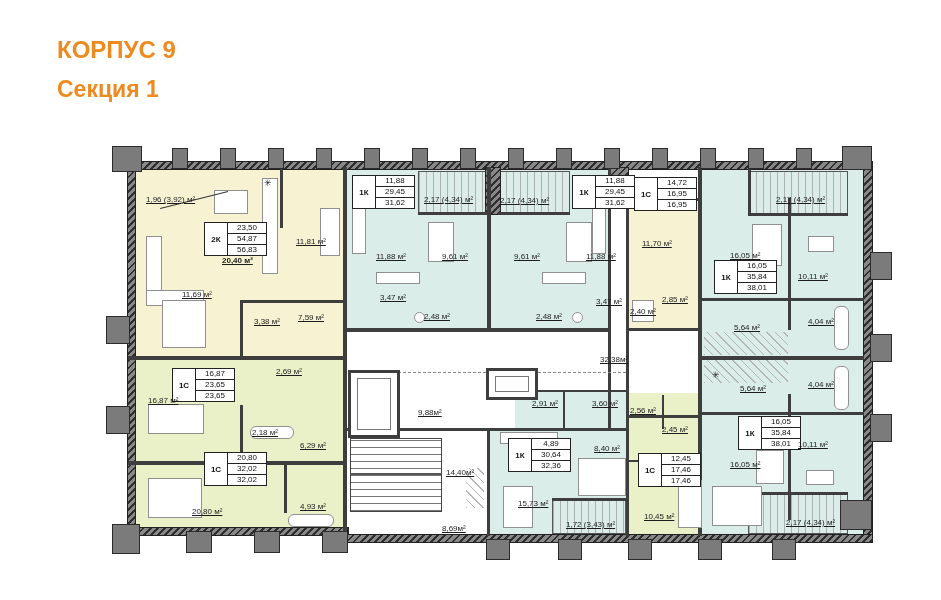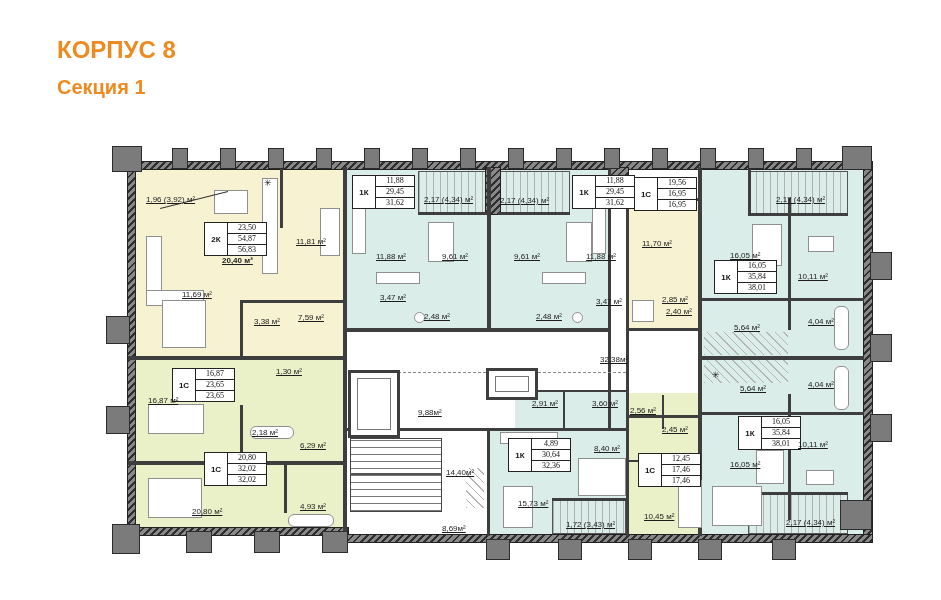--- a/index.html
+++ b/index.html
@@ -1,54 +1,54 @@
 <!DOCTYPE html>
 <html><head>
 <meta charset="utf-8">
 <style>
   html,body{margin:0;padding:0;background:#fff;}
   #stage{position:relative;width:941px;height:600px;background:#fff;overflow:hidden;
          font-family:"Liberation Sans","DejaVu Sans",sans-serif;}
   
   .t-building{position:absolute;left:57px;top:36px;font-size:24px;font-weight:bold;color:#ED8A20;}
-  .t-section{position:absolute;left:57px;top:76px;font-size:20px;font-weight:bold;color:#ED8A20;}
+  .t-section{position:absolute;left:57px;top:76px;font-size:23px;font-weight:bold;color:#ED8A20;}
   .t-plan{position:absolute;left:57px;top:108px;font-size:17px;font-weight:bold;color:#1c1c1c;}
   
   .rg{position:absolute;}
   .w{position:absolute;background:#3e3e3e;}
   .wx{position:absolute;background:repeating-linear-gradient(135deg,#2e2e2e 0 2px,#888 2px 5px);outline:1px solid #222;}
   .col{position:absolute;background:#7b7b7b;border:1px solid #2b2b2b;box-sizing:border-box;}
   .lbl{position:absolute;font-size:8px;line-height:1.1;color:#1d1d1d;white-space:nowrap;
        text-decoration:underline;text-underline-offset:1px;}
   .tbl{position:absolute;display:flex;background:#fff;border:1.5px solid #222;font-size:8px;color:#111;}
   .tbl .tp{display:flex;align-items:center;justify-content:center;min-width:18px;padding:0 2px;
            border-right:1.5px solid #222;font-weight:bold;}
   .tbl .vals{display:flex;flex-direction:column;}
-  .tbl .vals div{min-width:34px;text-align:center;padding:0 2px;border-bottom:1px solid #222;line-height:10px;font-family:Liberation Serif, serif;}
+  .tbl .vals div{min-width:34px;text-align:center;padding:0 2px;border-bottom:1px solid #222;line-height:10px;}
   .tbl .vals div:last-child{border-bottom:none;}
   .furn{position:absolute;background:#fff;border:1px solid #8f8f8f;box-sizing:border-box;}
   .tub{border-radius:6px;}
   .crc{border-radius:50%;}
   .bal{position:absolute;background:
        repeating-linear-gradient(90deg,rgba(130,130,130,.55) 0 1px,transparent 1px 7px),#dcEDe9;
        border:1px solid #555;box-sizing:border-box;}
   .hatch{position:absolute;background:repeating-linear-gradient(45deg,#b5b5b5 0 1px,transparent 1px 6px);}
   .stair{position:absolute;background:repeating-linear-gradient(0deg,#777 0 1px,#fff 1px 7px);border:1px solid #444;box-sizing:border-box;}
   .shaft{position:absolute;border:3px solid #3e3e3e;background:#fff;box-sizing:border-box;}
   .shaft .in{position:absolute;left:6px;top:5px;right:6px;bottom:5px;border:1px solid #777;}
   .dash{position:absolute;border-top:1px dashed #888;}
   .leader{position:absolute;border-top:1px solid #333;transform-origin:left top;}
   .glyph{position:absolute;font-size:9px;color:#222;}
 </style>
 </head>
 <body>
 
 <div id="stage">
 
-  <div class="t-building">КОРПУС 8</div>
+  <div class="t-building">КОРПУС 9</div>
   <div class="t-section">Секция 1</div>
 
   <div class="rg" style="left:133px;top:168px;width:212px;height:190px;background:#F6F2D2;"></div>
   <div class="rg" style="left:133px;top:358px;width:212px;height:105px;background:#EAF0C8;"></div>
   <div class="rg" style="left:133px;top:463px;width:212px;height:67px;background:#EAF0C8;"></div>
   <div class="rg" style="left:347px;top:168px;width:140px;height:162px;background:#DBEDE9;"></div>
   <div class="rg" style="left:491px;top:168px;width:117px;height:162px;background:#DBEDE9;"></div>
   <div class="rg" style="left:628px;top:200px;width:70px;height:128px;background:#F6F2D2;"></div>
   <div class="rg" style="left:702px;top:168px;width:162px;height:190px;background:#DBEDE9;"></div>
   <div class="rg" style="left:702px;top:358px;width:162px;height:178px;background:#DBEDE9;"></div>
@@ -208,21 +208,21 @@
     <div class="tp">1К</div>
     <div class="vals">
       <div>11,88</div>
       <div>29,45</div>
       <div>31,62</div>
     </div>
   </div>
   <div class="tbl" style="left:634px;top:177px;">
     <div class="tp">1С</div>
     <div class="vals">
-      <div>19,56</div>
+      <div>14,72</div>
       <div>16,95</div>
       <div>16,95</div>
     </div>
   </div>
   <div class="tbl" style="left:714px;top:260px;">
     <div class="tp">1К</div>
     <div class="vals">
       <div>16,05</div>
       <div>35,84</div>
       <div>38,01</div>
@@ -269,37 +269,37 @@
     </div>
   </div>
 
   <div class="lbl" style="left:146px;top:196px;">1,96 (3,92) м²</div>
   <div class="lbl" style="left:222px;top:257px;font-weight:bold;">20,40 м²</div>
   <div class="lbl" style="left:296px;top:238px;">11,81 м²</div>
   <div class="lbl" style="left:182px;top:291px;">11,69 м²</div>
   <div class="lbl" style="left:254px;top:318px;">3,38 м²</div>
   <div class="lbl" style="left:298px;top:314px;">7,59 м²</div>
   <div class="lbl" style="left:148px;top:397px;">16,87 м²</div>
-  <div class="lbl" style="left:276px;top:368px;">1,30 м²</div>
+  <div class="lbl" style="left:276px;top:368px;">2,69 м²</div>
   <div class="lbl" style="left:252px;top:429px;">2,18 м²</div>
   <div class="lbl" style="left:192px;top:508px;">20,80 м²</div>
   <div class="lbl" style="left:300px;top:442px;">6,29 м²</div>
   <div class="lbl" style="left:300px;top:503px;">4,93 м²</div>
   <div class="lbl" style="left:376px;top:253px;">11,88 м²</div>
   <div class="lbl" style="left:442px;top:253px;">9,61 м²</div>
   <div class="lbl" style="left:380px;top:294px;">3,47 м²</div>
   <div class="lbl" style="left:424px;top:313px;">2,48 м²</div>
   <div class="lbl" style="left:424px;top:196px;">2,17 (4,34) м²</div>
   <div class="lbl" style="left:500px;top:197px;">2,17 (4,34) м²</div>
   <div class="lbl" style="left:514px;top:253px;">9,61 м²</div>
   <div class="lbl" style="left:586px;top:253px;">11,88 м²</div>
   <div class="lbl" style="left:536px;top:313px;">2,48 м²</div>
   <div class="lbl" style="left:596px;top:298px;">3,47 м²</div>
   <div class="lbl" style="left:642px;top:240px;">11,70 м²</div>
-  <div class="lbl" style="left:666px;top:308px;">2,40 м²</div>
+  <div class="lbl" style="left:630px;top:308px;">2,40 м²</div>
   <div class="lbl" style="left:662px;top:296px;">2,85 м²</div>
   <div class="lbl" style="left:776px;top:196px;">2,17 (4,34) м²</div>
   <div class="lbl" style="left:730px;top:252px;">16,05 м²</div>
   <div class="lbl" style="left:798px;top:273px;">10,11 м²</div>
   <div class="lbl" style="left:734px;top:324px;">5,64 м²</div>
   <div class="lbl" style="left:808px;top:318px;">4,04 м²</div>
   <div class="lbl" style="left:740px;top:385px;">5,64 м²</div>
   <div class="lbl" style="left:808px;top:381px;">4,04 м²</div>
   <div class="lbl" style="left:600px;top:356px;">32,38м²</div>
   <div class="lbl" style="left:418px;top:409px;">9,88м²</div>

